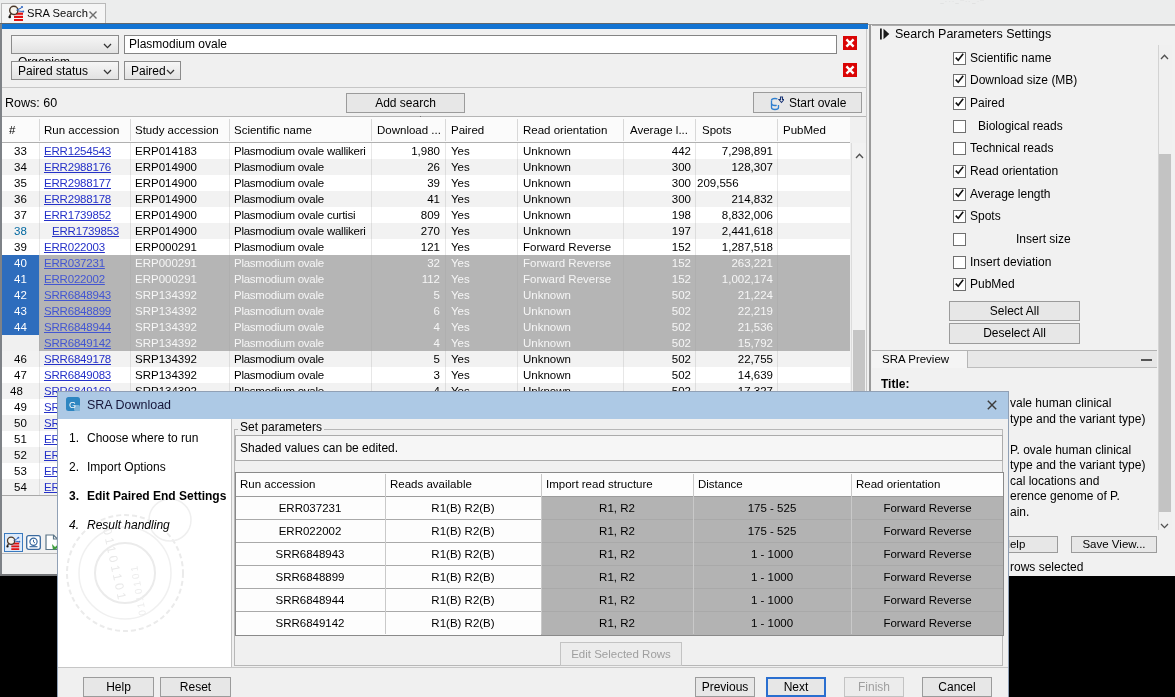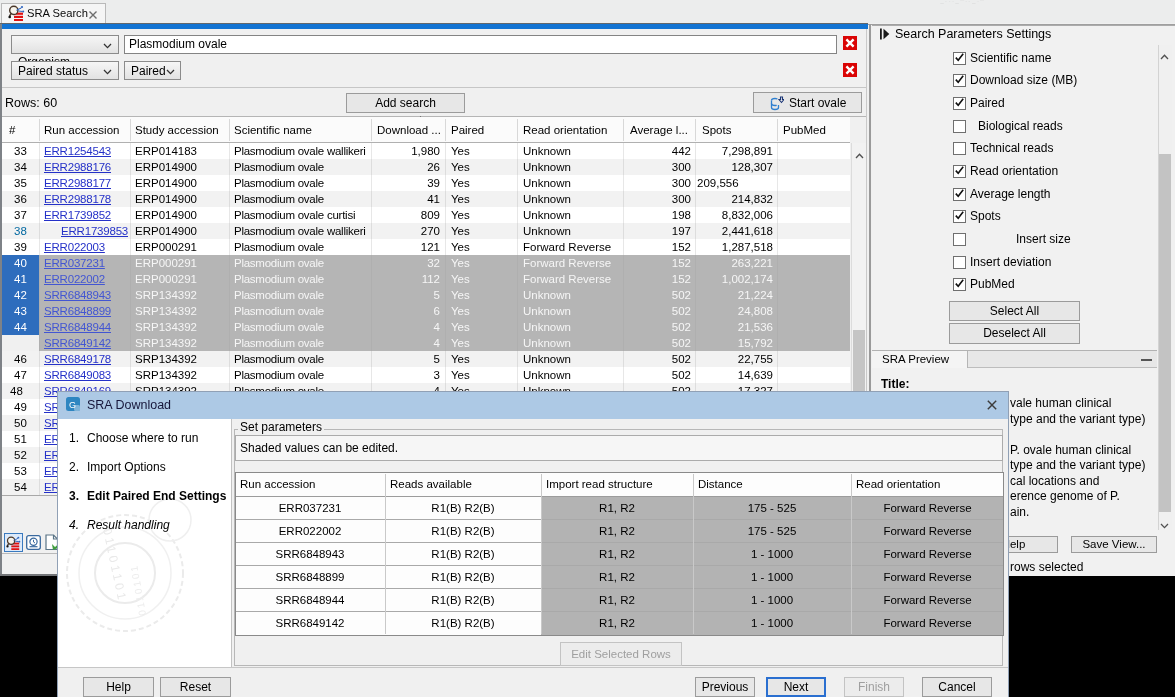--- a/index.html
+++ b/index.html
@@ -163,21 +163,21 @@
     <span class="cell" style="left:334px;top:0;width:67px;text-align:right;">809</span>
     <span class="cell" style="left:412px;top:0;">Yes</span>
     <span class="cell" style="left:484px;top:0;">Unknown</span>
     <span class="cell" style="left:586px;top:0;width:66px;text-align:right;">198</span>
     <span class="cell" style="left:658px;top:0;width:76px;text-align:right;">8,832,006</span>
   </div>
 <div style="left:2px;top:223px;width:37px;height:16px;background:#f2f2f2;color:#0369a1;text-align:center;">
     <span class="cell" style="left:0;top:0;width:37px;text-align:center;">38</span>
   </div>
 <div style="left:39px;top:223px;width:811px;height:16px;background:#f2f2f2;color:#000;">
-    <span class="cell" style="left:14px;top:0;padding-left:8px;"><a class="lnk">ERR1739853</a></span>
+    <span class="cell" style="left:5px;top:0;padding-left:8px;"><a class="lnk">ERR1739853</a></span>
     <span class="cell" style="left:96px;top:0;">ERP014900</span>
     <span class="cell" style="left:195px;top:0;letter-spacing:-0.25px;">Plasmodium ovale wallikeri</span>
     <span class="cell" style="left:334px;top:0;width:67px;text-align:right;">270</span>
     <span class="cell" style="left:412px;top:0;">Yes</span>
     <span class="cell" style="left:484px;top:0;">Unknown</span>
     <span class="cell" style="left:586px;top:0;width:66px;text-align:right;">197</span>
     <span class="cell" style="left:658px;top:0;width:76px;text-align:right;">2,441,618</span>
   </div>
 <div style="left:2px;top:239px;width:37px;height:16px;background:#ffffff;color:#000;text-align:center;">
     <span class="cell" style="left:0;top:0;width:37px;text-align:center;">39</span>
@@ -235,21 +235,21 @@
     <span class="cell" style="left:0;top:0;width:37px;text-align:center;">43</span>
   </div>
 <div style="left:39px;top:303px;width:811px;height:16px;background:#b5b5b5;color:#f6f6f6;">
     <span class="cell" style="left:5px;top:0;"><a class="lnks">SRR6848899</a></span>
     <span class="cell" style="left:96px;top:0;">SRP134392</span>
     <span class="cell" style="left:195px;top:0;letter-spacing:-0.25px;">Plasmodium ovale</span>
     <span class="cell" style="left:334px;top:0;width:67px;text-align:right;">6</span>
     <span class="cell" style="left:412px;top:0;">Yes</span>
     <span class="cell" style="left:484px;top:0;">Unknown</span>
     <span class="cell" style="left:586px;top:0;width:66px;text-align:right;">502</span>
-    <span class="cell" style="left:658px;top:0;width:76px;text-align:right;">24,808</span>
+    <span class="cell" style="left:658px;top:0;width:76px;text-align:right;">22,219</span>
   </div>
 <div style="left:2px;top:319px;width:37px;height:16px;background:#2e6dbd;color:#fff;text-align:center;">
     <span class="cell" style="left:0;top:0;width:37px;text-align:center;">44</span>
   </div>
 <div style="left:39px;top:319px;width:811px;height:16px;background:#b5b5b5;color:#f6f6f6;">
     <span class="cell" style="left:5px;top:0;"><a class="lnks">SRR6848944</a></span>
     <span class="cell" style="left:96px;top:0;">SRP134392</span>
     <span class="cell" style="left:195px;top:0;letter-spacing:-0.25px;">Plasmodium ovale</span>
     <span class="cell" style="left:334px;top:0;width:67px;text-align:right;">4</span>
     <span class="cell" style="left:412px;top:0;">Yes</span>

